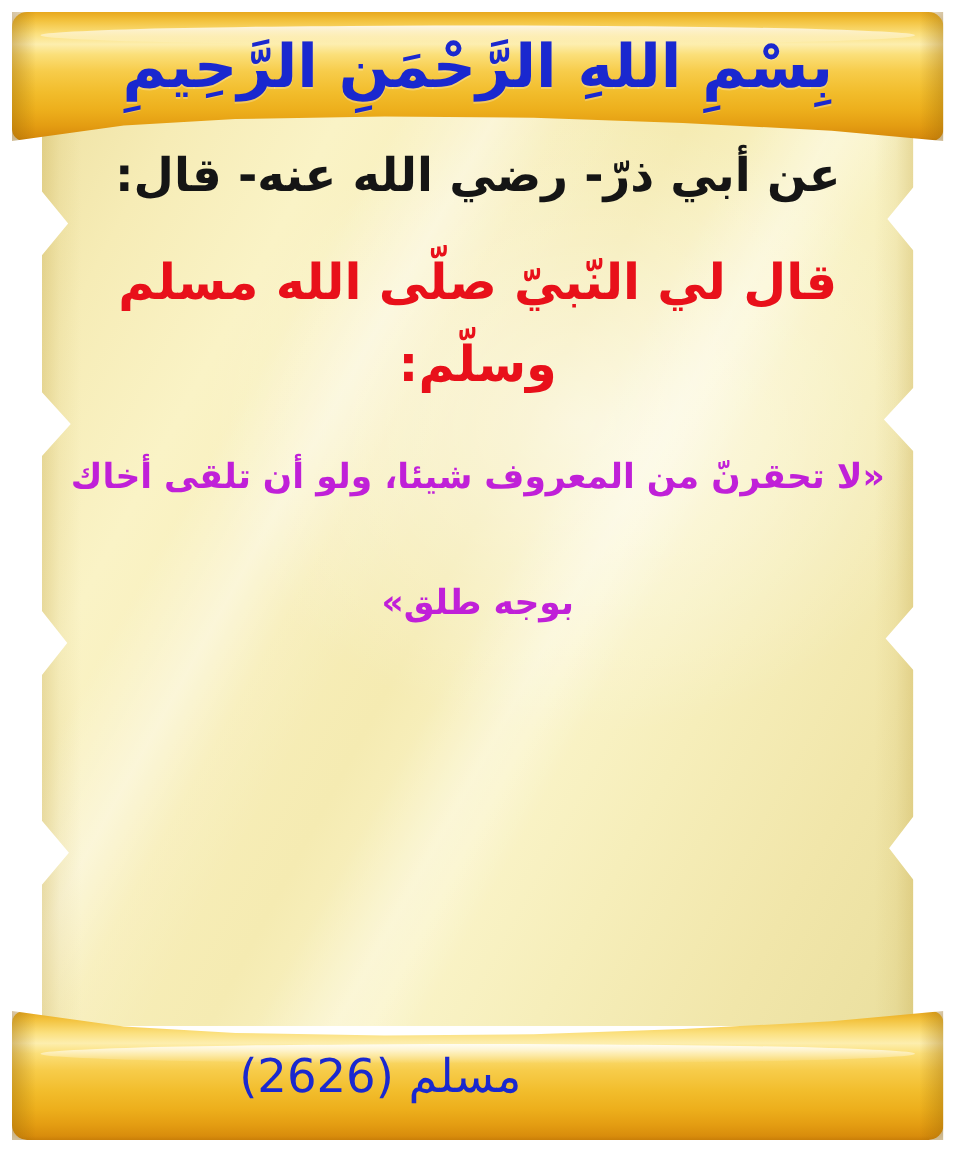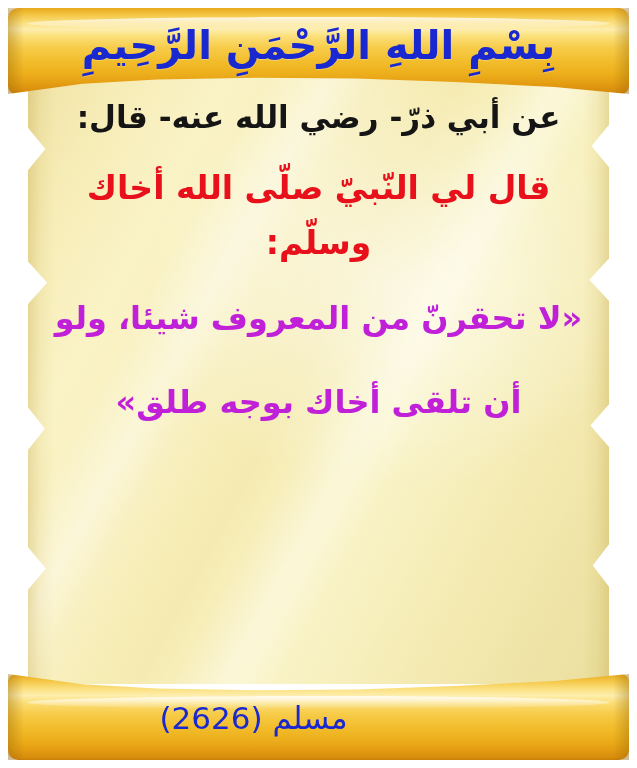--- a/index.html
+++ b/index.html
@@ -218,21 +218,21 @@
   #line-prophet {
     color: #e8101a;
     font-size: 33px;
     line-height: 55px;
     letter-spacing: -0.3px;
     margin-bottom: 6px;
   }
 
   #line-hadith {
     color: #c020d8;
-    font-size: 32px;
+    font-size: 23px;
     line-height: 84px;
     letter-spacing: -0.3px;
   }
 
   #source-ref {
     position: absolute;
     left: 0;
     top: 700px;
     width: 507px;
     text-align: center;
@@ -265,20 +265,20 @@
     <div class="roll-hl"></div>
     <div class="roll-edge l"></div>
     <div class="roll-edge r"></div>
   </div>
 
   <div id="basmala">بِسْمِ اللهِ الرَّحْمَنِ الرَّحِيمِ</div>
 
   <div id="text-body">
     <div id="line-narrator" class="line">عن أبي ذرّ- رضي الله عنه- قال:</div>
 
-    <div id="line-prophet" class="line">قال لي النّبيّ صلّى الله أخاك وسلّم:</div>
+    <div id="line-prophet" class="line">قال لي النّبيّ صلّى الله مسلم وسلّم:</div>
 
     <div id="line-hadith" class="line">«لا تحقرنّ من المعروف شيئا، ولو أن تلقى أخاك بوجه طلق»</div>
   </div>
 
   <div id="source-ref">مسلم (2626)</div>
 
 </div>
 
 </body></html>

